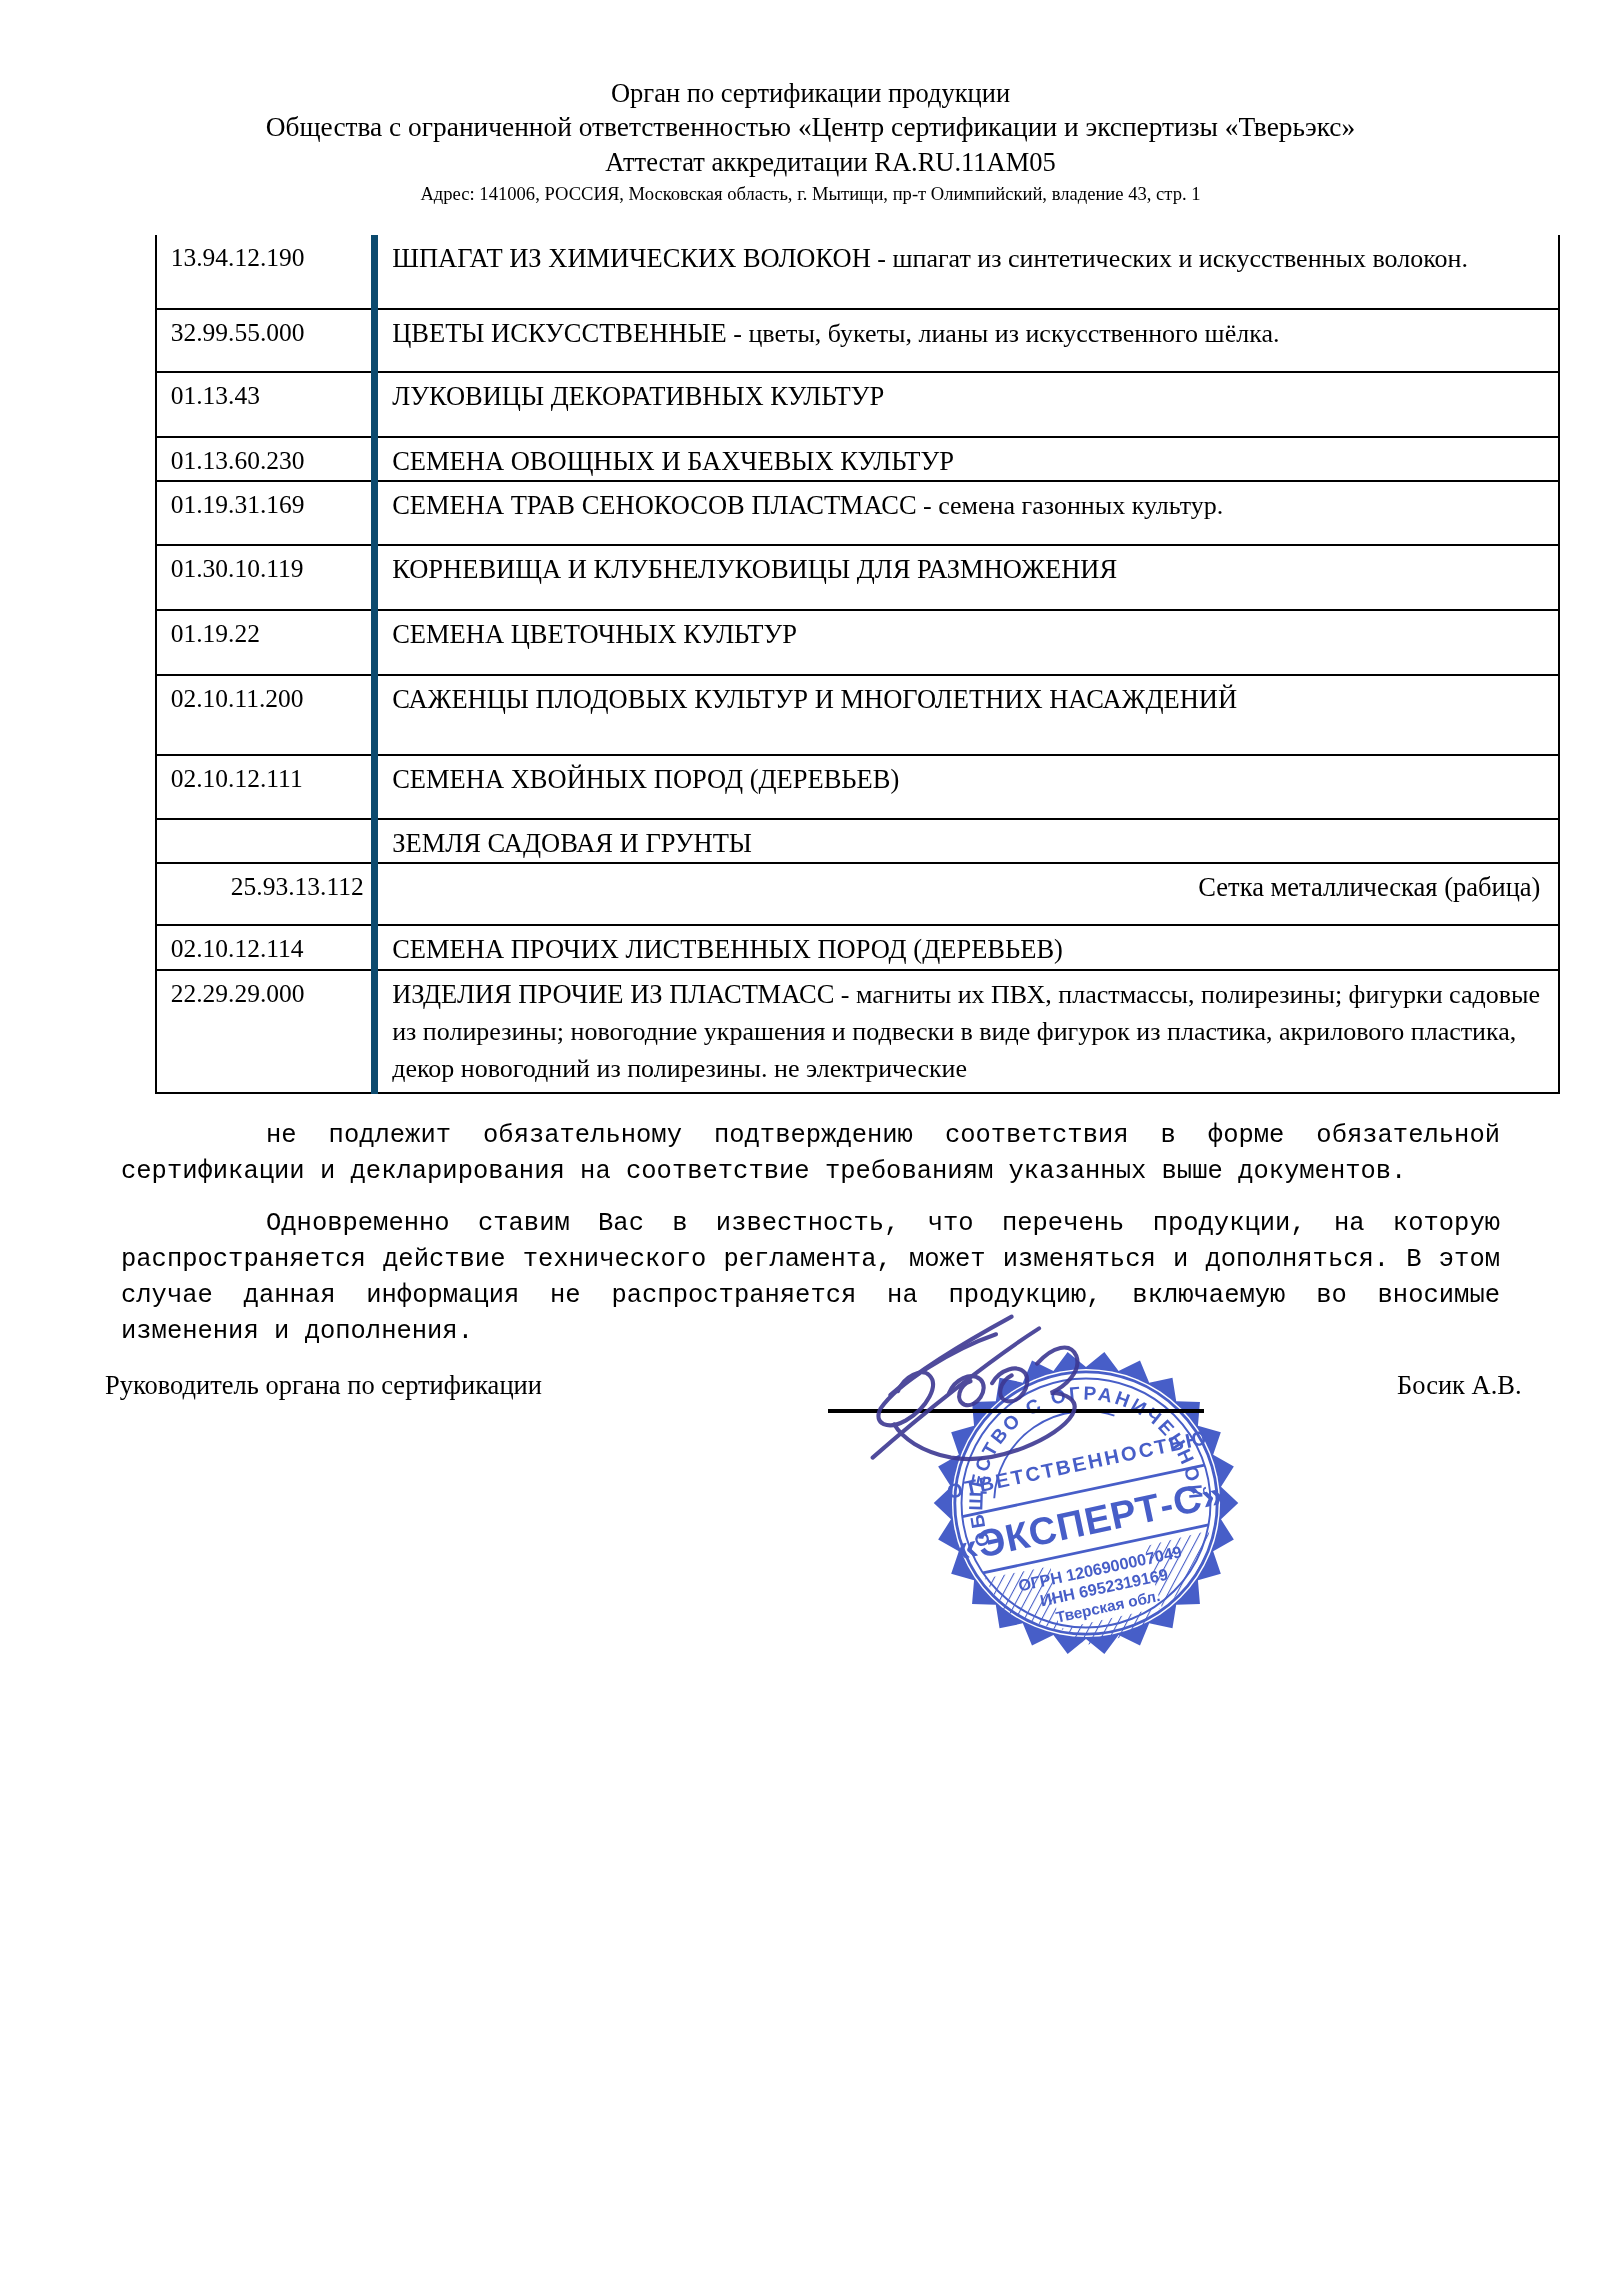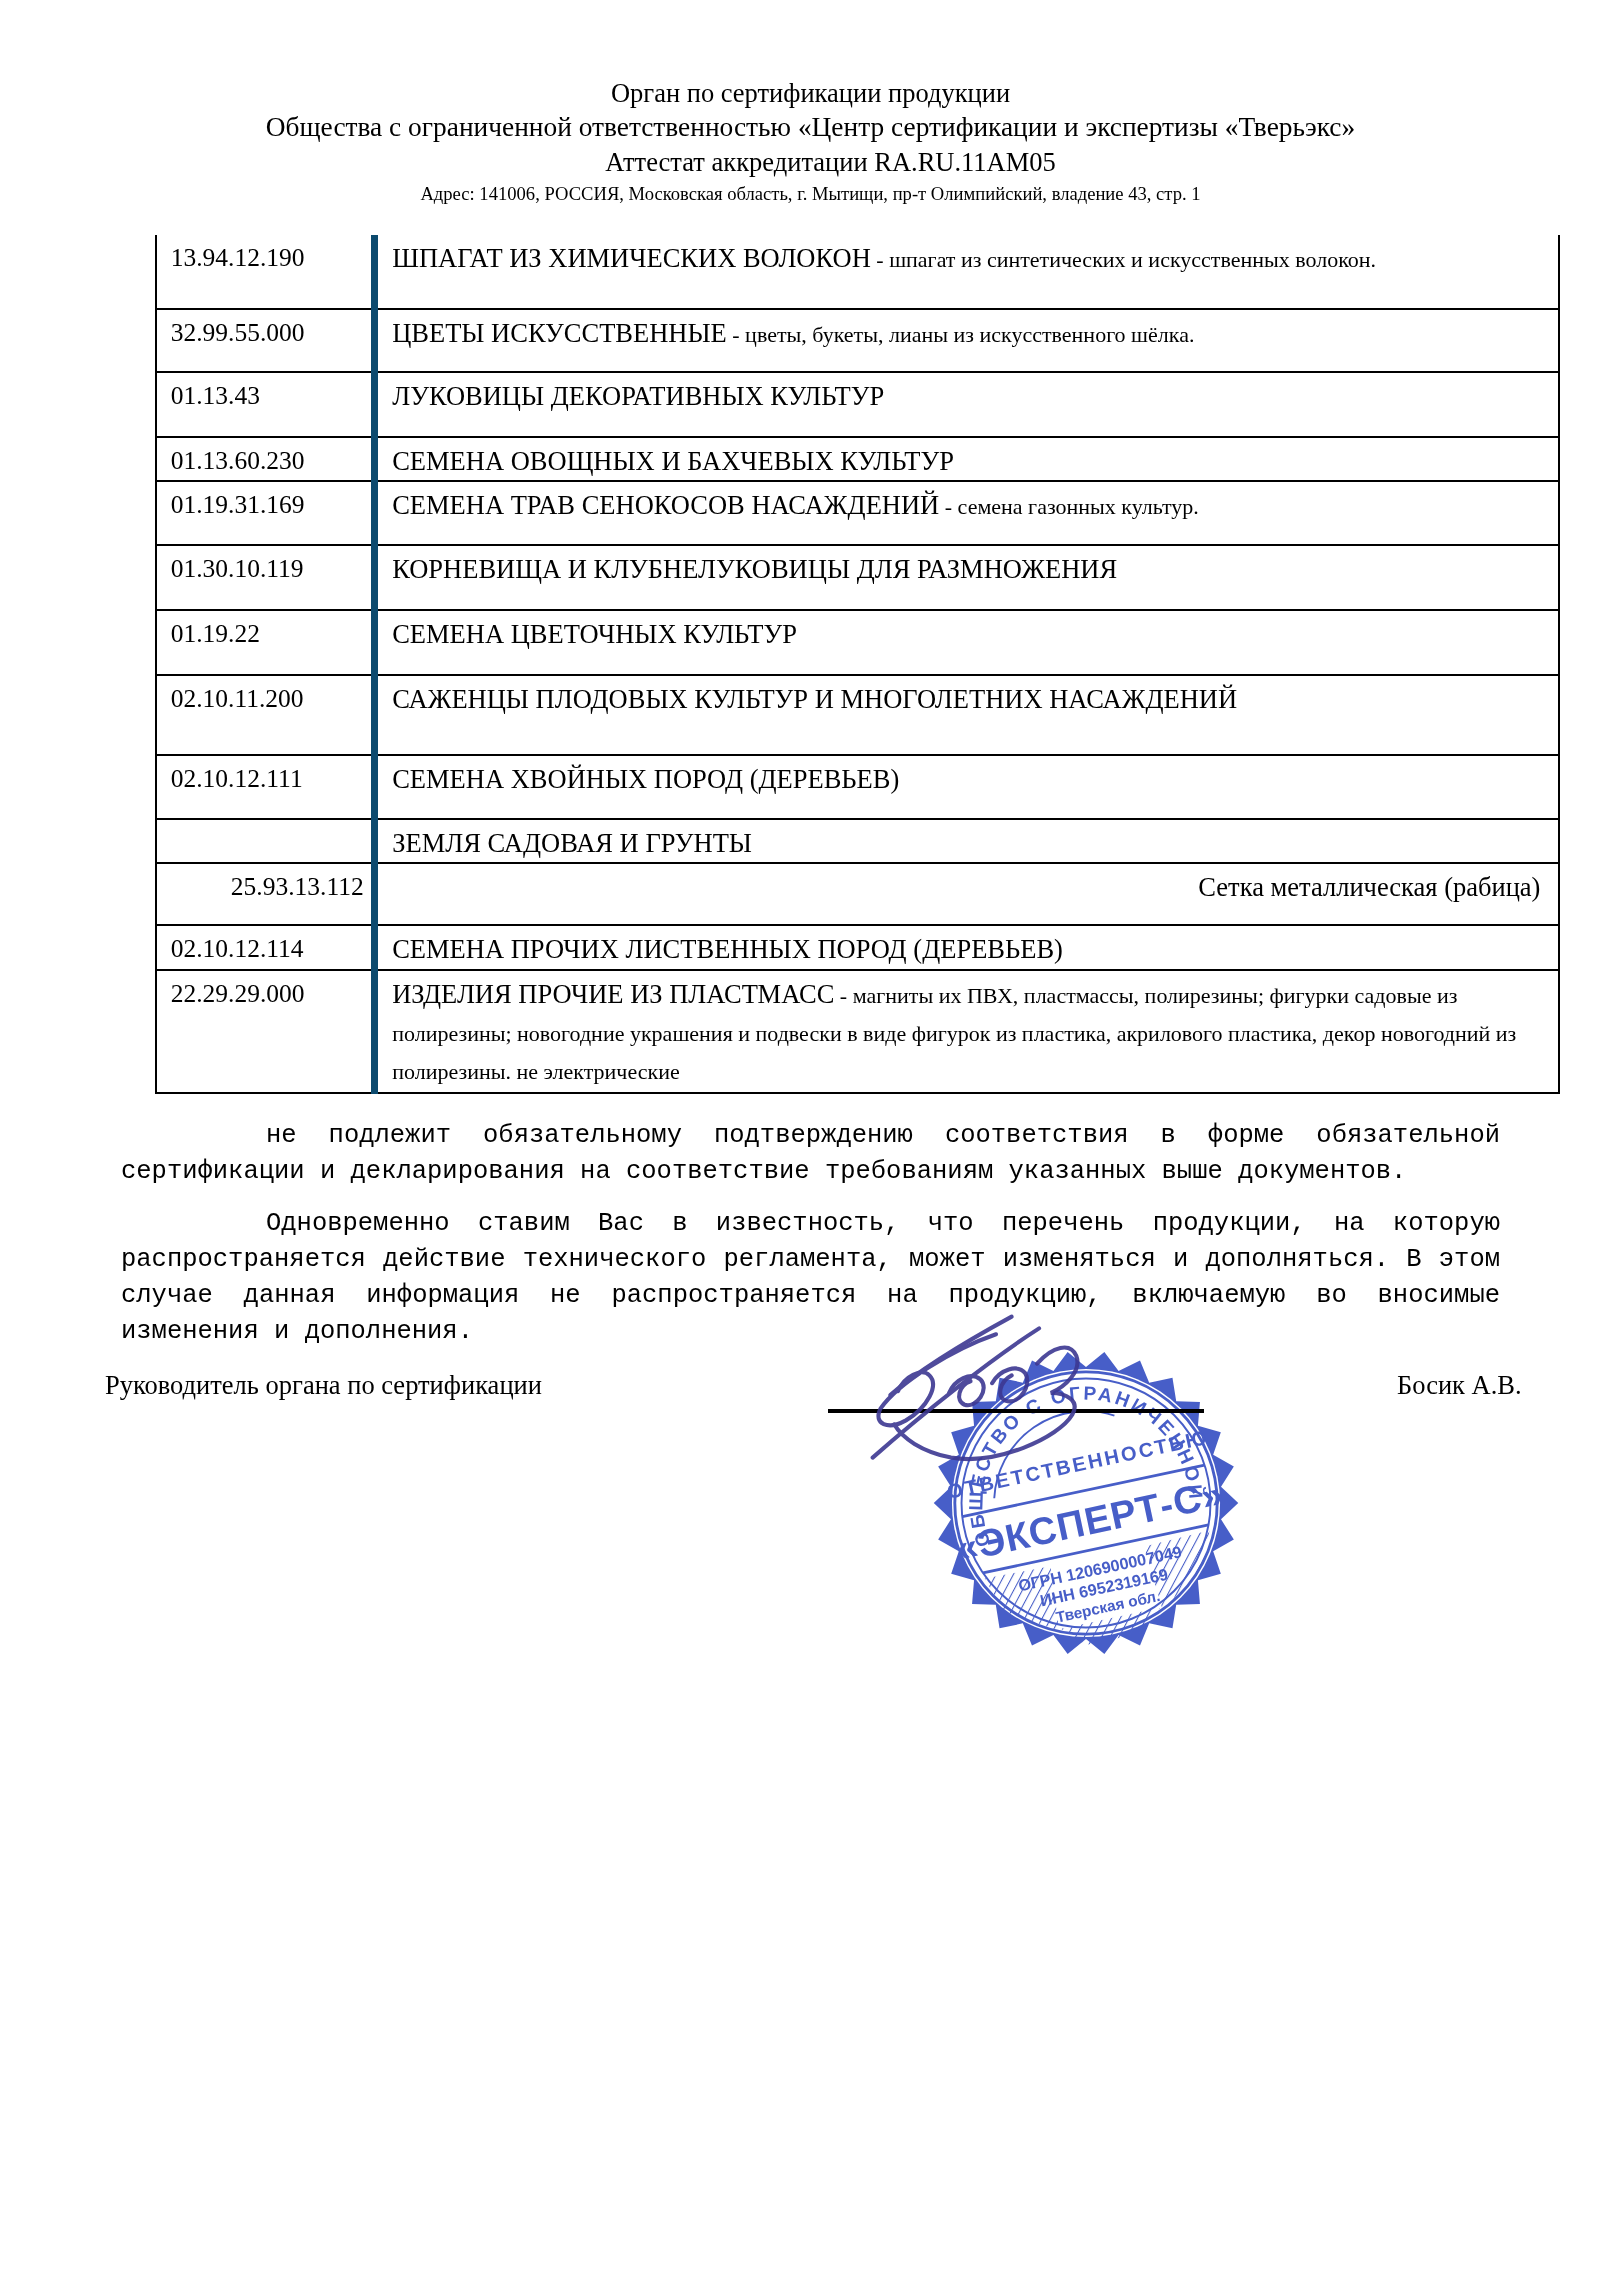--- a/index.html
+++ b/index.html
@@ -19,21 +19,21 @@
   }
   table.products td{vertical-align:top;border-bottom:2.9px solid #000;}
   td.code{
     width:193px;border-left:2px solid #000;border-right:7px solid #0c4a6e;
     font-size:25.5px;line-height:33px;padding:5.9px 7.8px 0 13.7px;
   }
   td.desc{
     border-right:2px solid #000;
     font-size:26.5px;line-height:37px;padding:4.9px 17.6px 0 13.7px;
   }
-  .desc-detail{font-size:22px;}
+  .desc-detail{font-size:26px;}
 
   .paragraphs{
     position:absolute;left:105px;top:1102px;width:1411px;
     font-size:25.5px;line-height:36px;text-align:justify;
   }
   .paragraphs p{margin:16px;text-indent:145px;font-family:Liberation Mono, monospace;}
 
   .sig-label{position:absolute;left:105px;top:1370px;font-size:26.5px;z-index:2;}
   .sig-name{position:absolute;left:1397px;top:1370px;font-size:26.5px;z-index:2;}
   .sig-line{position:absolute;left:828px;top:1409px;width:376px;height:3.9px;background:#000;z-index:5;}
@@ -65,21 +65,21 @@
       <tr style="height: 65px;">
         <td class="code">01.13.43</td>
         <td class="desc"><span class="desc-title">ЛУКОВИЦЫ ДЕКОРАТИВНЫХ КУЛЬТУР</span></td>
       </tr>
       <tr style="height: 34px;">
         <td class="code">01.13.60.230</td>
         <td class="desc"><span class="desc-title">СЕМЕНА ОВОЩНЫХ И БАХЧЕВЫХ КУЛЬТУР</span></td>
       </tr>
       <tr style="height: 64px;">
         <td class="code">01.19.31.169</td>
-        <td class="desc"><span class="desc-title">СЕМЕНА ТРАВ СЕНОКОСОВ НАСАЖДЕНИЙ</span><span class="desc-detail"> - семена газонных культур.</span></td>
+        <td class="desc"><span class="desc-title">СЕМЕНА ТРАВ СЕНОКОСОВ ПЛАСТМАСС</span><span class="desc-detail"> - семена газонных культур.</span></td>
       </tr>
       <tr style="height: 65px;">
         <td class="code">01.30.10.119</td>
         <td class="desc"><span class="desc-title">КОРНЕВИЩА И КЛУБНЕЛУКОВИЦЫ ДЛЯ РАЗМНОЖЕНИЯ</span></td>
       </tr>
       <tr style="height: 65px;">
         <td class="code">01.19.22</td>
         <td class="desc"><span class="desc-title">СЕМЕНА ЦВЕТОЧНЫХ КУЛЬТУР</span></td>
       </tr>
       <tr style="height: 80px;">

